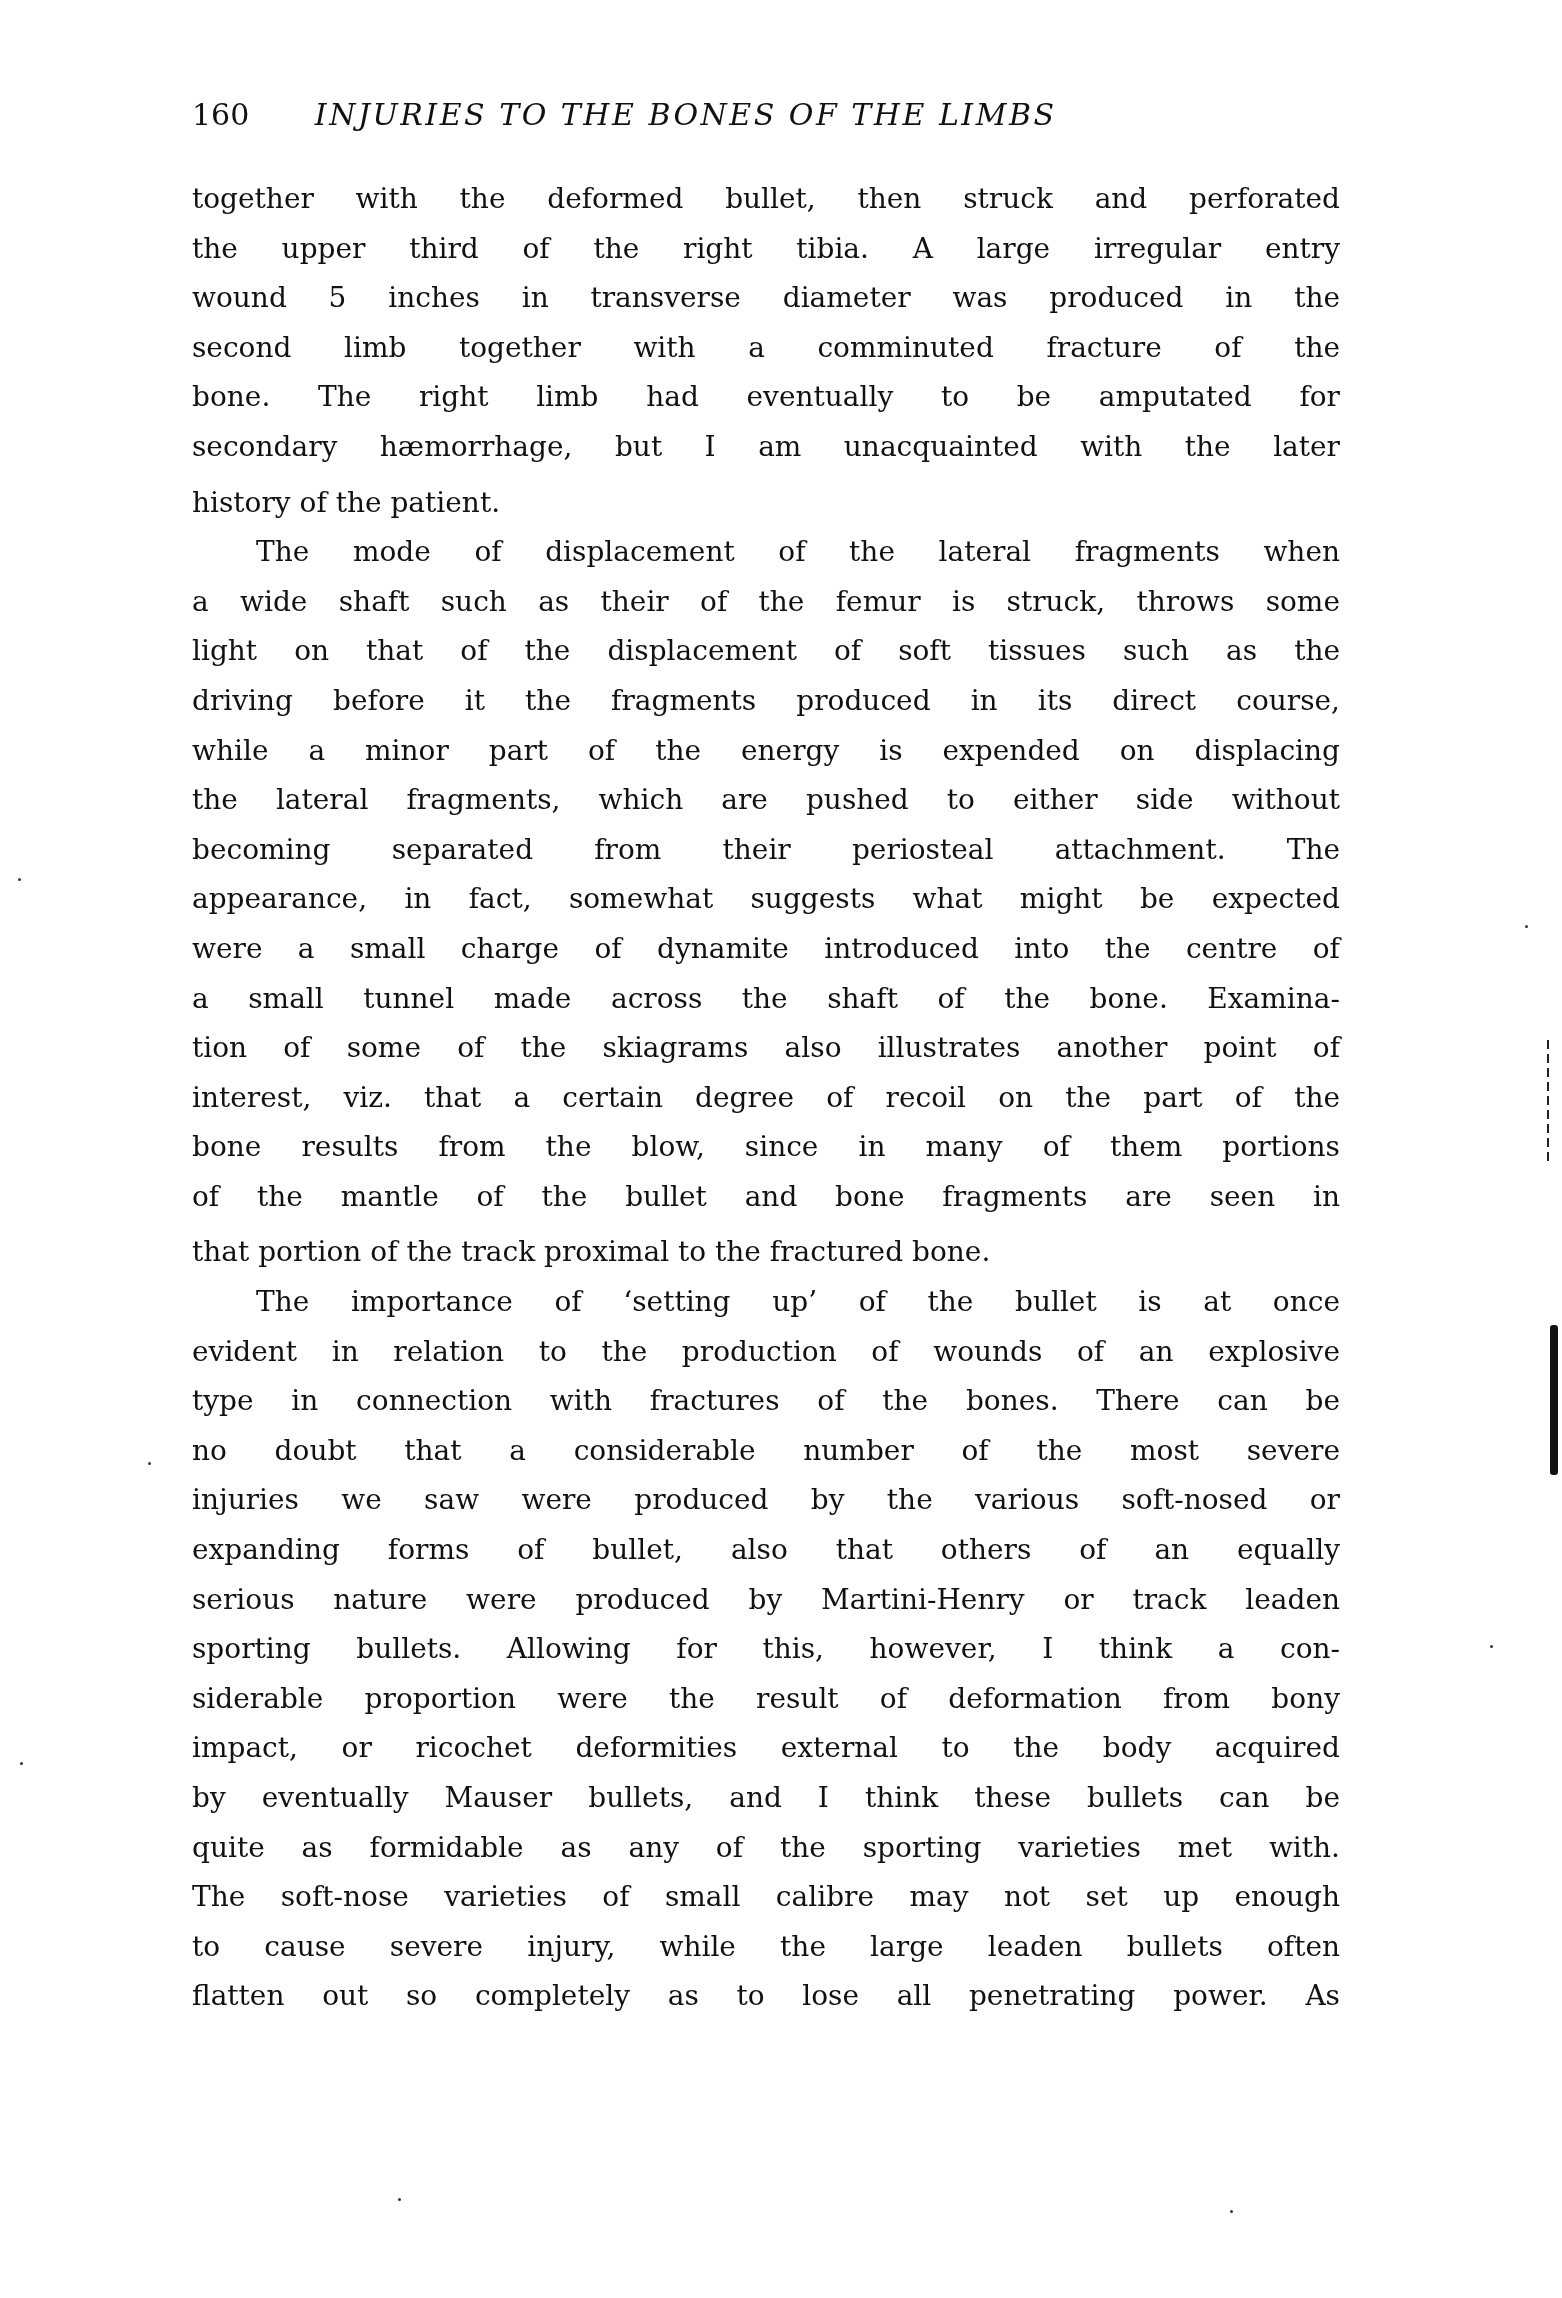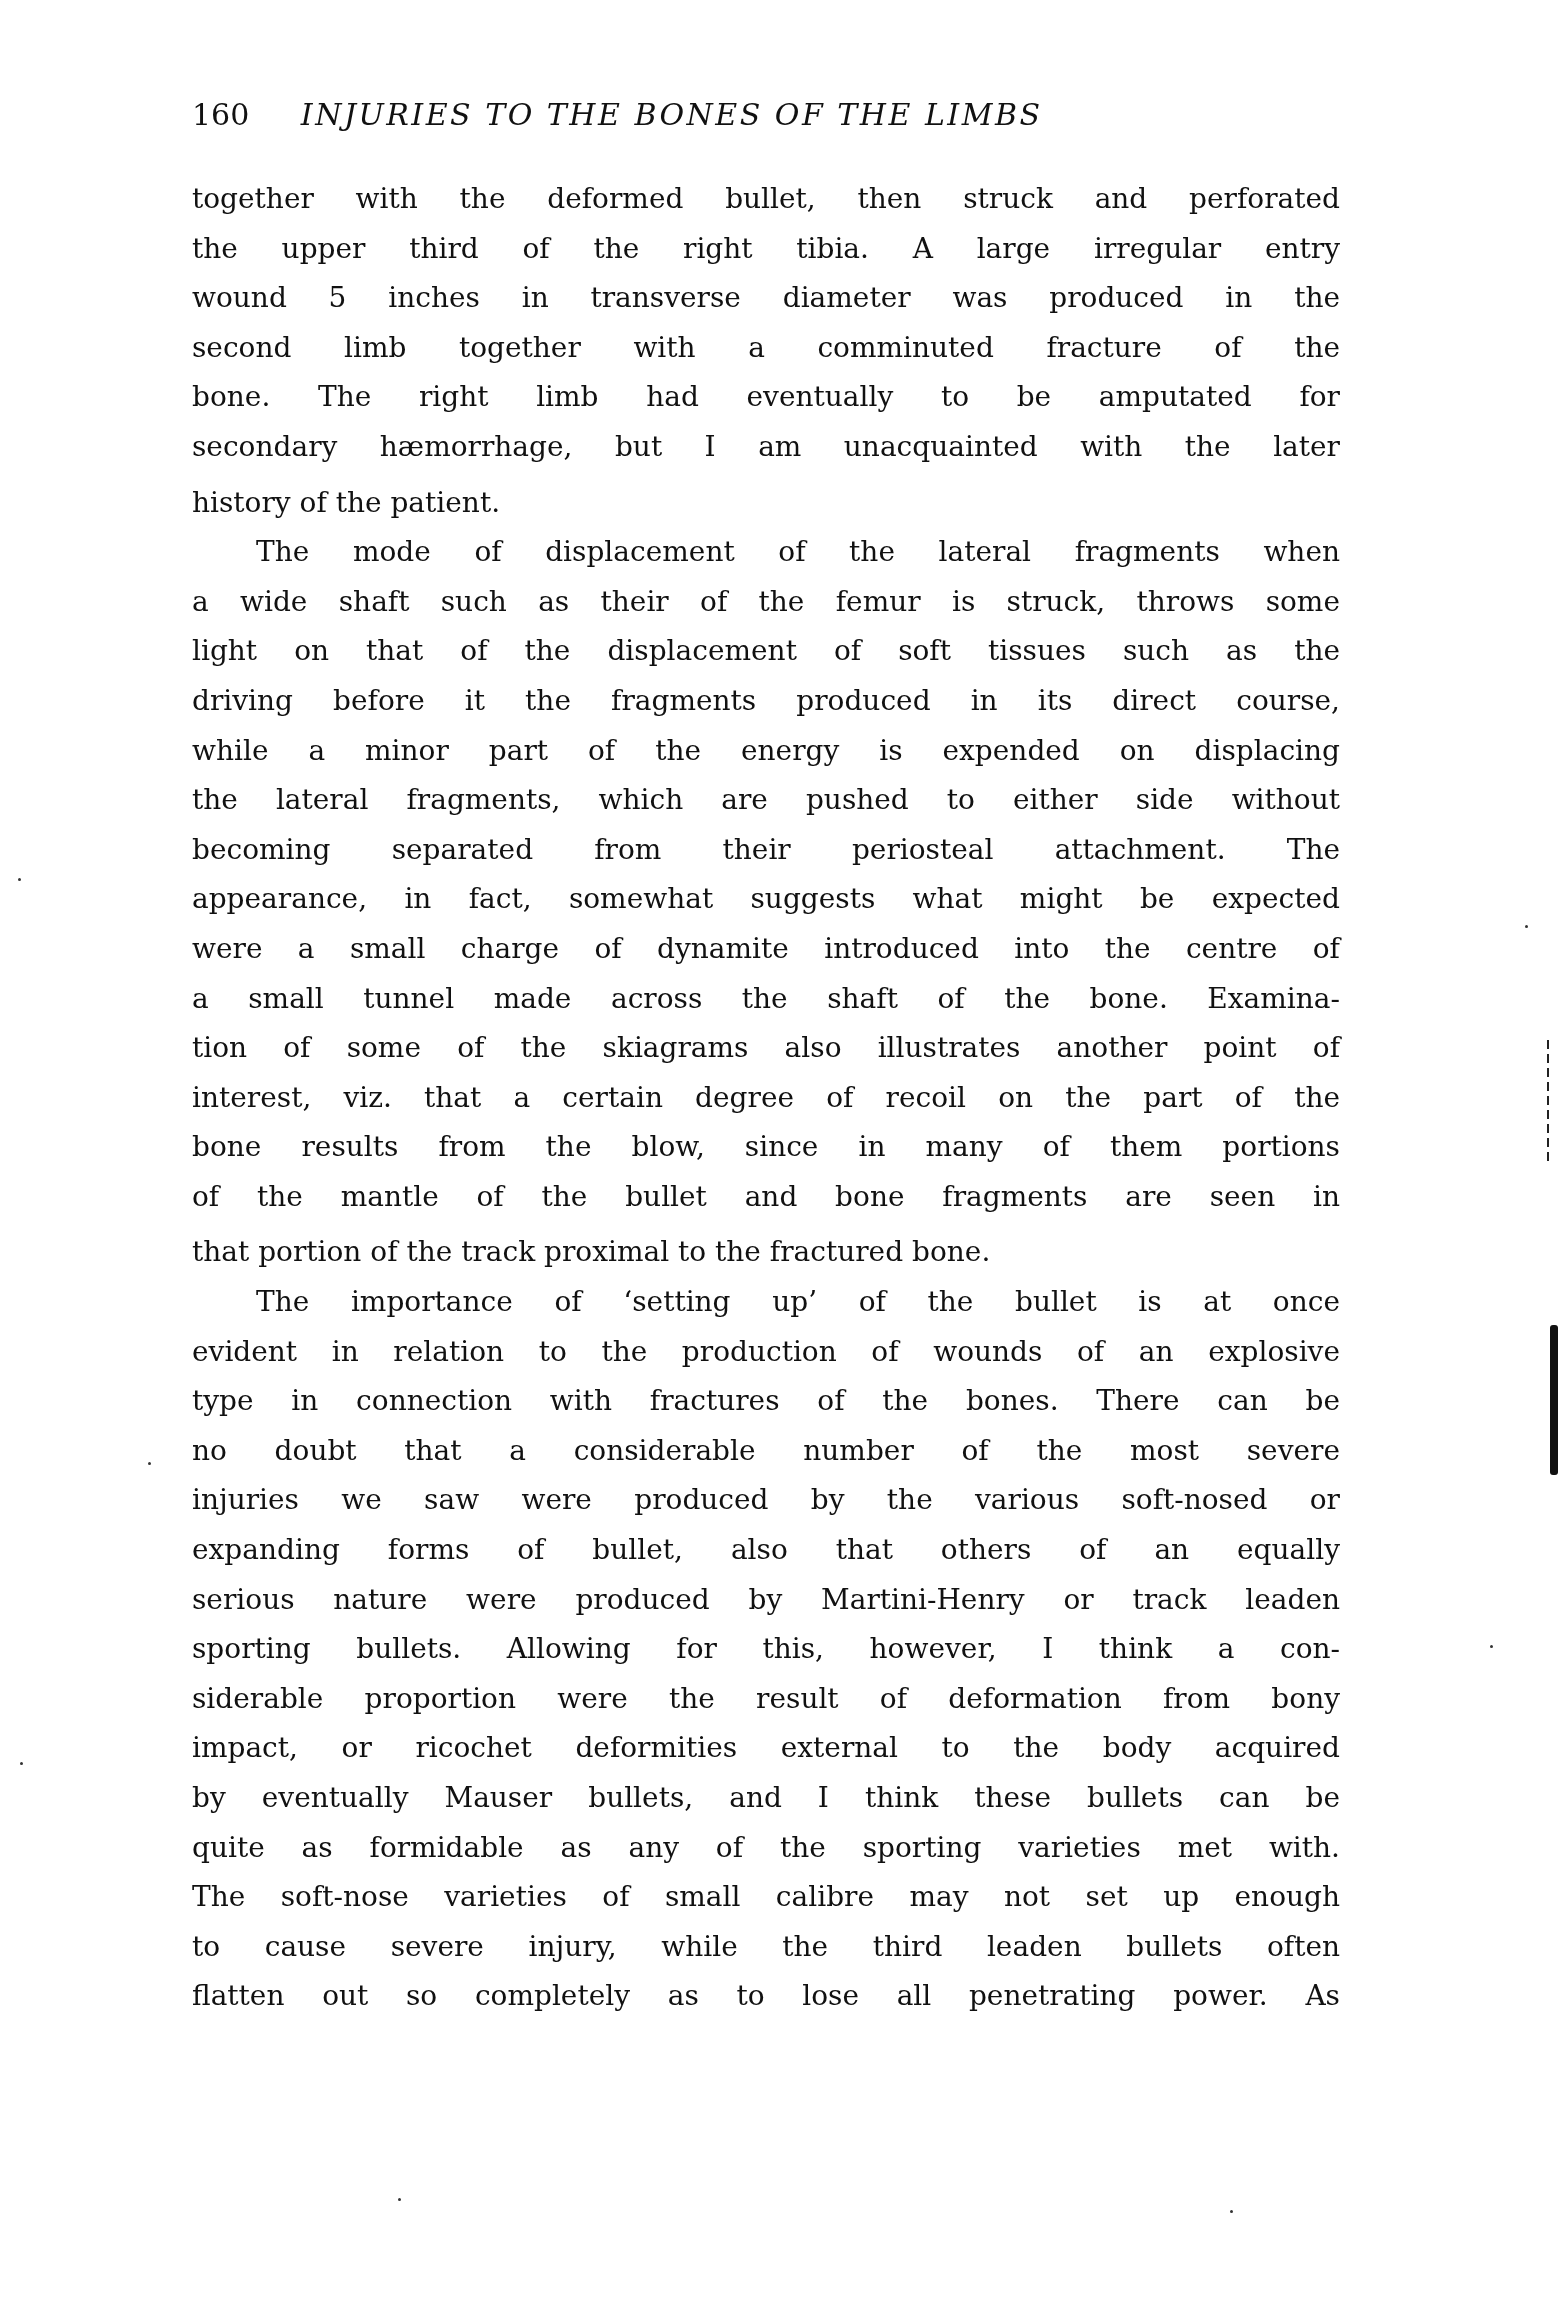--- a/index.html
+++ b/index.html
@@ -29,21 +29,21 @@
       width: 1150px;
       height: 50px;
       font-size: 30px;
       line-height: 50px;
       white-space: nowrap;
     }
     .running-head .folio {
       display: inline-block;
       font-style: normal;
       letter-spacing: 0;
-      margin-right: 42px;
+      margin-right: 56px;
     }
     .running-head .title {
       display: inline-block;
       font-style: italic;
       letter-spacing: 2.5px;
     }
     .body-text {
       position: absolute;
       left: 192px;
       top: 174px;
@@ -135,21 +135,21 @@
         <div class="line">no doubt that a considerable number of the most severe</div>
         <div class="line">injuries we saw were produced by the various soft-nosed or</div>
         <div class="line">expanding forms of bullet, also that others of an equally</div>
         <div class="line">serious nature were produced by Martini-Henry or track leaden</div>
         <div class="line">sporting bullets.  Allowing for this, however, I think a con-</div>
         <div class="line">siderable proportion were the result of deformation from bony</div>
         <div class="line">impact, or ricochet deformities external to the body acquired</div>
         <div class="line">by eventually Mauser bullets, and I think these bullets can be</div>
         <div class="line">quite as formidable as any of the sporting varieties met with.</div>
         <div class="line">The soft-nose varieties of small calibre may not set up enough</div>
-        <div class="line">to cause severe injury, while the third leaden bullets often</div>
+        <div class="line">to cause severe injury, while the large leaden bullets often</div>
         <div class="line">flatten out so completely as to lose all penetrating power.  As</div>
       </div>
     </div>
 
   <div class="margin-mark mark-thin"></div>
   <div class="margin-mark mark-thick"></div>
   <div class="speck" style="left:18px;top:878px;"></div>
   <div class="speck" style="left:148px;top:1462px;"></div>
   <div class="speck" style="left:20px;top:1762px;"></div>
   <div class="speck" style="left:1525px;top:925px;"></div>

